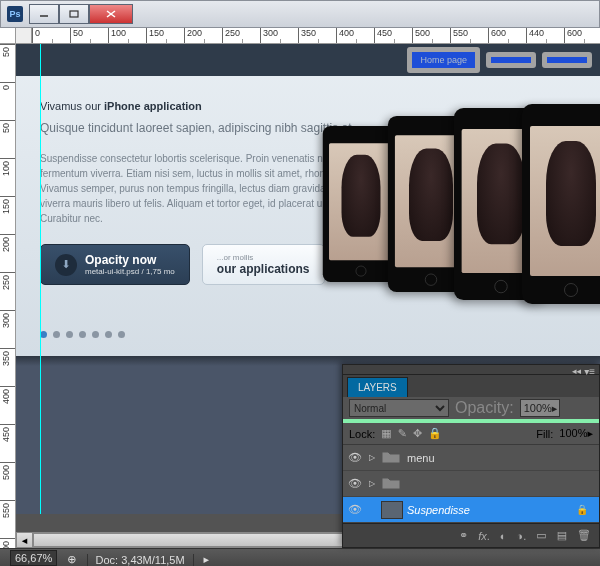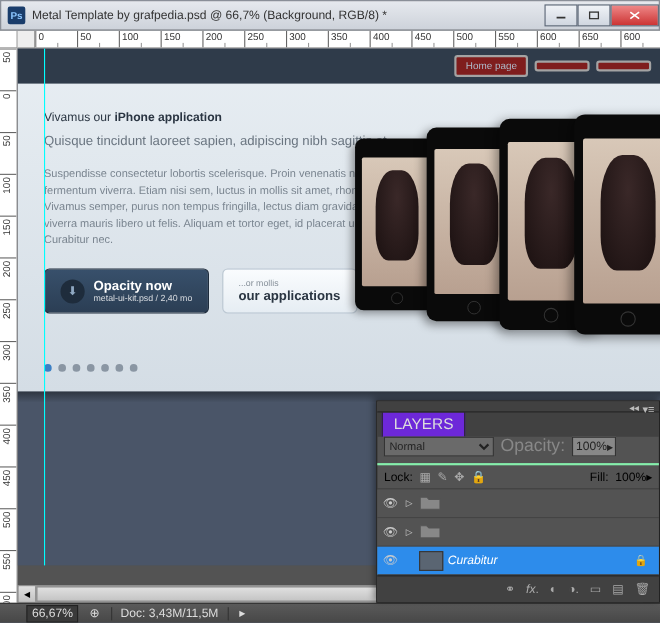--- a/index.html
+++ b/index.html
@@ -18,21 +18,21 @@
 .rtick::after{content:"";position:absolute;left:19px;bottom:0;width:1px;height:5px;background:#999;}
 .workarea{position:absolute;top:44px;left:0;right:0;bottom:18px;display:flex;}
 .ruler-v{width:16px;background:#fff;border-right:1px solid #999;overflow:hidden;}
 .vtick{height:38px;border-top:1px solid #666;position:relative;}
 .vtick span{position:absolute;left:1px;top:2px;font-size:9px;color:#333;writing-mode:vertical-rl;transform:rotate(180deg);}
 .canvas-wrap{flex:1;background:#535353;position:relative;overflow:hidden;}
 .canvas{position:absolute;left:0;top:0;width:584px;height:470px;background:#4a5568;}
 .guide{position:absolute;top:0;bottom:0;left:24px;width:1px;background:#0ff;}
 .hero{position:absolute;left:0;top:0;right:0;height:312px;background:linear-gradient(#e8eef3,#d4dde5);}
 .navbar{position:absolute;top:0;left:0;right:0;height:32px;background:#2f3b4a;display:flex;align-items:center;justify-content:flex-end;padding:0 8px;gap:6px;}
-.navbtn{background:#7f1d1d;border:2px solid #a3a3a3;border-radius:3px;padding:3px 8px;color:#aeb9c8;font-size:9px;}
+.navbtn{background:#1d4ed8;border:5px solid #a3a3a3;border-radius:3px;padding:3px 8px;color:#aeb9c8;font-size:9px;}
 .hero-content{position:absolute;left:24px;top:42px;width:360px;}
 .hero h1{font-size:26px;font-weight:300;color:#2a3542;font-family:"Segoe UI",Arial;}
 .hero h1 b{font-weight:600;}
 .hero .sub{color:#6a7580;font-size:12px;margin-top:4px;}
 .hero .body{color:#7a8590;font-size:10px;line-height:1.5;margin-top:16px;width:340px;}
 .cta-row{display:flex;gap:12px;margin-top:18px;}
 .cta{border-radius:5px;padding:8px 14px;display:flex;align-items:center;gap:8px;}
 .cta.primary{background:linear-gradient(#38506b,#2b3e54);color:#fff;border:1px solid #1e2c3c;}
 .cta.primary .dl-icon{width:22px;height:22px;border-radius:11px;background:#1e2c3c;display:flex;align-items:center;justify-content:center;color:#8fa8c2;}
 .cta.secondary{background:linear-gradient(#fafcfe,#e6edf3);border:1px solid #bcc8d3;}
@@ -51,31 +51,31 @@
 .phone:nth-child(1){transform:scale(.78);z-index:1;}
 .phone:nth-child(2){transform:scale(.88);z-index:2;}
 .phone:nth-child(3){transform:scale(.96);z-index:3;}
 .phone:nth-child(4){transform:scale(1);z-index:4;}
 .canvas .shadowband{position:absolute;left:0;right:0;top:312px;height:10px;background:linear-gradient(#2e3641,transparent);}
 .scroll-h{position:absolute;left:16px;right:16px;bottom:18px;height:16px;background:#bdbdbd;border:1px solid #888;display:flex;}
 .scroll-h .arrow{width:16px;display:flex;align-items:center;justify-content:center;background:linear-gradient(#e0e0e0,#c4c4c4);border-right:1px solid #888;}
 .scroll-h .arrow:last-child{border-right:none;border-left:1px solid #888;}
 .scroll-h .track{flex:1;position:relative;}
 .scroll-h .thumb{position:absolute;left:0;top:0;bottom:0;width:60%;background:linear-gradient(#e0e0e0,#c4c4c4);border:1px solid #888;}
-.statusbar{position:absolute;left:0;right:0;bottom:0;height:18px;background:linear-gradient(#5a5a5a,#474747);border-top:1px solid #333;display:flex;align-items:center;color:#ddd;padding:0 24px;gap:10px;}
+.statusbar{position:absolute;left:0;right:0;bottom:0;height:18px;background:linear-gradient(#5a5a5a,#474747);border-top:1px solid #333;display:flex;align-items:flex-end;color:#ddd;padding:0 10px;gap:10px;}
 .statusbar .zoom{background:#3a3a3a;border:1px solid #222;padding:1px 4px;}
 .statusbar .doc{border-left:1px solid #333;border-right:1px solid #333;padding:0 8px;}
 .layers-panel{position:absolute;right:0;bottom:18px;width:258px;background:#535353;border:1px solid #222;box-shadow:-2px -2px 6px rgba(0,0,0,.4);}
 .layers-panel .grip{height:10px;background:#414141;border-bottom:1px solid #222;position:relative;}
 .layers-panel .grip::after,.layers-panel .grip::before{content:"";position:absolute;right:4px;top:2px;color:#aaa;}
 .layers-panel .grip .rr{position:absolute;right:18px;top:1px;color:#bbb;font-size:9px;}
 .layers-panel .grip .menu{position:absolute;right:4px;top:1px;color:#bbb;font-size:10px;}
 .tabrow{height:22px;background:#414141;display:flex;align-items:flex-end;}
-.tab{background:#6d28d9;padding:4px 10px;color:#ddd;border:1px solid #222;border-bottom:none;margin-left:4px;font-size:14px;}
-.opts{display:flex;align-items:flex-start;height:26px;padding:0 6px;gap:6px;border-bottom:2px solid #86efac;}
+.tab{background:#0369a1;padding:4px 10px;color:#ddd;border:1px solid #222;border-bottom:none;margin-left:4px;font-size:10px;}
+.opts{display:flex;align-items:center;height:26px;padding:0 6px;gap:6px;border-bottom:4px solid #86efac;}
 .opts select,.opts .numbox{background:#6a6a6a;border:1px solid #333;color:#222;font-size:10px;height:18px;}
 .opts select{width:100px;}
 .opts .lbl{color:#888;font-size:16px;}
 .opts .numbox{width:40px;padding:1px 3px;background:#888;display:flex;align-items:center;justify-content:space-between;}
 .lockrow{display:flex;align-items:center;height:22px;padding:0 6px;gap:6px;border-bottom:1px solid #3a3a3a;}
 .lockrow .ic{color:#aaa;font-size:11px;}
 .layer-list{background:#535353;}
 .layer{display:flex;align-items:center;height:26px;border-bottom:1px solid #444;padding:0 4px;gap:4px;}
 .layer.sel{background:#2d8ceb;}
 .layer .eye{width:16px;text-align:center;color:#ccc;}
@@ -89,21 +89,20 @@
 .layer .lock{color:#fff;font-size:10px;margin-right:6px;}
 .panel-foot{height:24px;background:#414141;border-top:1px solid #222;display:flex;align-items:center;justify-content:flex-end;gap:10px;padding:0 8px;color:#aaa;font-size:12px;}
 .ruler-corner{position:absolute;left:0;top:28px;width:16px;height:16px;background:#fff;border-right:1px solid #999;border-bottom:1px solid #999;}
 .ruler-corner2{position:absolute;left:16px;top:28px;width:16px;height:16px;background:#eee;border-right:1px solid #999;border-bottom:1px solid #999;}
 </style>
 </head>
 <body>
 
 <div class="titlebar">
   <div class="ps-icon">Ps</div>
-  <div class="title">Metal Template by grafpedia.psd @ 66,7% (Background, RGB/8) *</div>
   <div class="winbtns">
     <div class="winbtn">
         <svg viewBox="0 0 10 8">
           <line x1="1" y1="6" x2="9" y2="6" stroke="#333" stroke-width="1.5"></line>
         </svg>
       </div>
     <div class="winbtn">
         <svg viewBox="0 0 10 8">
           <rect x="1" y="1" width="8" height="6" fill="none" stroke="#333" stroke-width="1.2"></rect>
         </svg>
@@ -155,21 +154,21 @@
       <div class="rtick">
         <span>500</span>
       </div>
       <div class="rtick">
         <span>550</span>
       </div>
       <div class="rtick">
         <span>600</span>
       </div>
       <div class="rtick">
-        <span>650</span>
+        <span>440</span>
       </div>
       <div class="rtick">
         <span>600</span>
       </div>
     </div>
 </div>
 
 <div class="workarea">
   <div class="ruler-v" id="rv">
       <div class="vtick">
@@ -225,21 +224,21 @@
         </div>
         <div class="hero-content">
           <h1><span>Vivamus our </span><b>iPhone application</b></h1>
           <div class="sub">Quisque tincidunt laoreet sapien, adipiscing nibh sagittis at</div>
           <div class="body">Suspendisse consectetur lobortis scelerisque. Proin venenatis nibh vel ligula fermentum viverra. Etiam nisi sem, luctus in mollis sit amet, rhoncus ut orci. Vivamus semper, purus non tempus fringilla, lectus diam gravida ligula, nec viverra mauris libero ut felis. Aliquam et tortor eget, id placerat urna. Curabitur nec.</div>
           <div class="cta-row">
             <div class="cta primary">
               <div class="dl-icon">⬇</div>
               <div>
                 <div class="big">Opacity now</div>
-                <div class="small">metal-ui-kit.psd / 2,40 mo</div>
+                <div class="small">metal-ui-kit.psd / 1,75 mo</div>
               </div>
             </div>
             <div class="cta secondary">
               <div>
                 <div class="small">...or mollis</div>
                 <div class="big">our applications</div>
               </div>
             </div>
           </div>
         </div>
@@ -318,33 +317,34 @@
     <span class="lbl">Fill:</span>
     <div class="numbox"><span>100%</span><span>▸</span></div>
   </div>
   <div class="layer-list">
     <div class="layer">
       <div class="eye">👁</div>
       <div class="tri">▷</div>
       <div class="thumb2 folder"><svg viewBox="0 0 20 16">
             <path d="M1 3h6l2 2h10v9H1z" fill="#888" stroke="#555"></path>
           </svg></div>
+      <div class="name">menu</div>
     </div>
     <div class="layer">
       <div class="eye">👁</div>
       <div class="tri">▷</div>
       <div class="thumb2 folder"><svg viewBox="0 0 20 16">
             <path d="M1 3h6l2 2h10v9H1z" fill="#888" stroke="#555"></path>
           </svg></div>
     </div>
     <div class="layer sel">
       <div class="eye">👁</div>
       <div class="tri"></div>
       <div class="thumb2"></div>
-      <div class="name">Curabitur</div>
+      <div class="name">Suspendisse</div>
       <div class="lock">🔒</div>
     </div>
   </div>
   <div class="panel-foot">
     <span>⚭</span>
     <span><i>fx</i>.</span>
     <span>◐</span>
     <span>◑.</span>
     <span>▭</span>
     <span>▤</span>

